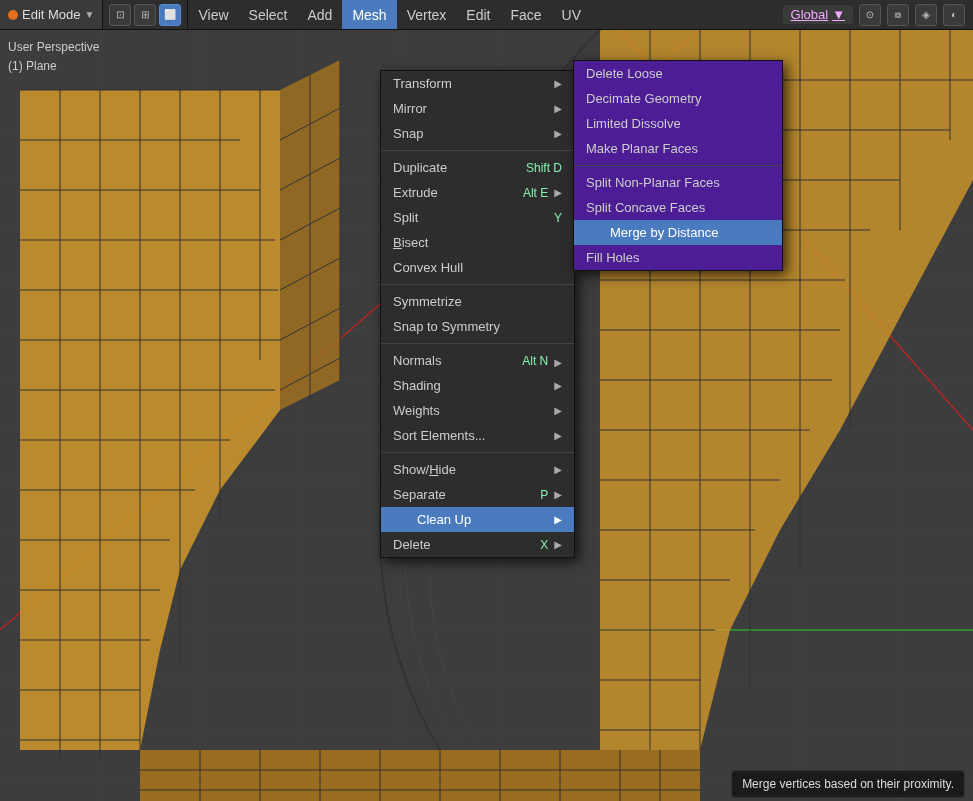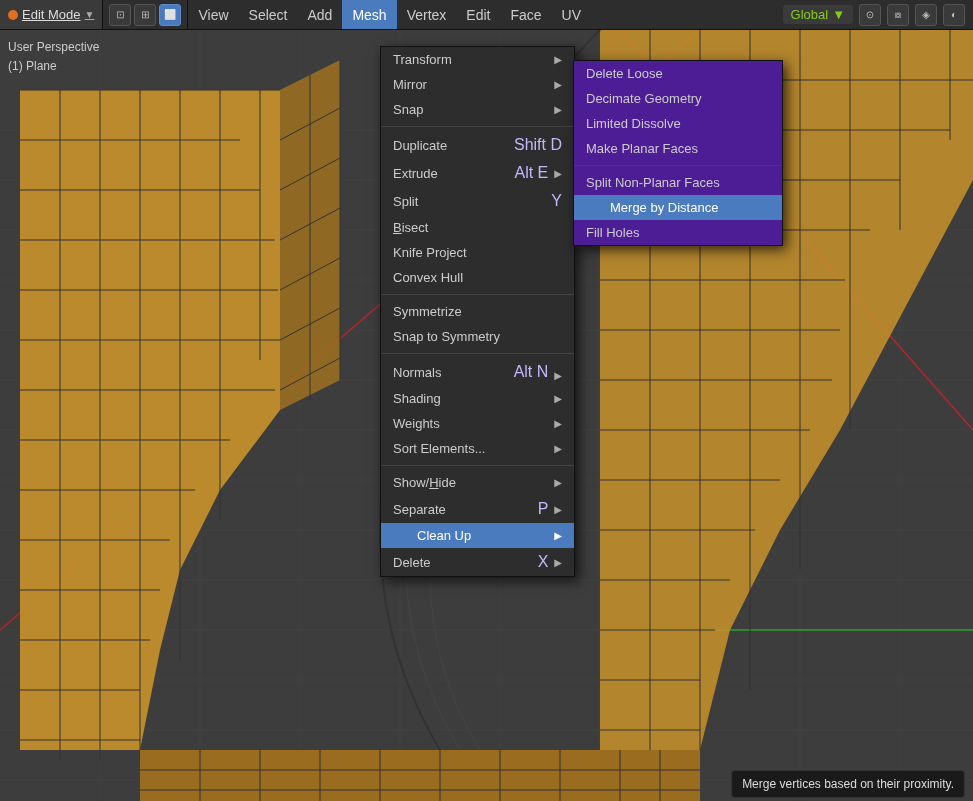--- a/index.html
+++ b/index.html
@@ -36,21 +36,20 @@
       cursor: pointer;
     }
     .mode-selector .dot {
       width: 10px; height: 10px;
       background: #e07020;
       border-radius: 50%;
     }
     .mode-selector span {
       color: #ddd;
       font-size: 13px;
-      text-decoration: underline;
     }
     .mode-selector .arrow { color: #aaa; font-size: 10px; }
 
     .icon-buttons {
       display: flex;
       align-items: center;
       height: 100%;
       padding: 0 6px;
       gap: 3px;
       border-right: 1px solid #111;
@@ -92,25 +91,26 @@
       display: flex;
       align-items: center;
       height: 100%;
       padding: 0 8px;
       gap: 6px;
     }
     .global-selector {
       display: flex;
       align-items: center;
       gap: 4px;
-      color: #84cc16;
+      color: #f0abfc;
       padding: 2px 8px;
       background: #3a3a3a;
       border-radius: 3px;
       cursor: pointer;
+      text-decoration: underline;
     }
 
     
     .viewport {
       position: absolute;
       top: 30px; left: 0; right: 0; bottom: 0;
       background: #3d3d3d;
       overflow: hidden;
     }
 
@@ -119,41 +119,41 @@
       position: absolute;
       top: 8px; left: 8px;
       color: #ccc;
       font-size: 12px;
       line-height: 1.6;
     }
 
     
     .dropdown-mesh {
       position: absolute;
-      top: 16px;
+      top: 40px;
       left: 380px;
       width: 195px;
       background: #2d2d2d;
       border: 1px solid #111;
       box-shadow: 4px 4px 12px rgba(0,0,0,0.7);
       z-index: 200;
     }
 
     .dropdown-item {
       display: flex;
       align-items: center;
       justify-content: space-between;
       padding: 5px 12px;
       color: #ccc;
       cursor: pointer;
       font-size: 13px;
       position: relative;
     }
     .dropdown-item.active { background: #4a7bbf; color: #fff; padding-left: 36px; }
-    .dropdown-item .shortcut { color: #c4b5fd; font-size: 16px; }
+    .dropdown-item .shortcut { color: #86efac; font-size: 12px; }
     .dropdown-item .arrow { color: #aaa; font-size: 10px; }
     .dropdown-item.active .arrow { color: #fff; }
     .dropdown-separator {
       height: 1px;
       background: #444;
       margin: 4px 0;
     }
 
     
     .submenu-cleanup {
@@ -384,23 +384,20 @@
 
     <div class="dropdown-item">
       <span>Split</span>
       <span class="shortcut">Y</span>
     </div>
 
     <div class="dropdown-item">
       <span><span class="underline">B</span>isect</span>
     </div>
 
-    <div class="dropdown-item">
-      <span>Knife Project</span>
-    </div>
 
     <div class="dropdown-item">
       <span>Convex Hull</span>
     </div>
     <div class="dropdown-separator"></div>
 
     <div class="dropdown-item">
       <span>Symmetrize</span>
     </div>
 
@@ -470,20 +467,23 @@
     <div class="dropdown-item">
       <span>Limited Dissolve</span>
     </div>
     <div class="dropdown-item">
       <span>Make Planar Faces</span>
     </div>
     <div class="dropdown-separator"></div>
     <div class="dropdown-item">
       <span>Split Non-Planar Faces</span>
     </div>
+    <div class="dropdown-item">
+      <span>Split Concave Faces</span>
+    </div>
     <div class="dropdown-item active">
       <span>Merge by Distance</span>
     </div>
     <div class="dropdown-item">
       <span>Fill Holes</span>
     </div>
   </div>
 
   <div class="tooltip">
     <span>Merge vertices based on their proximity.</span>

